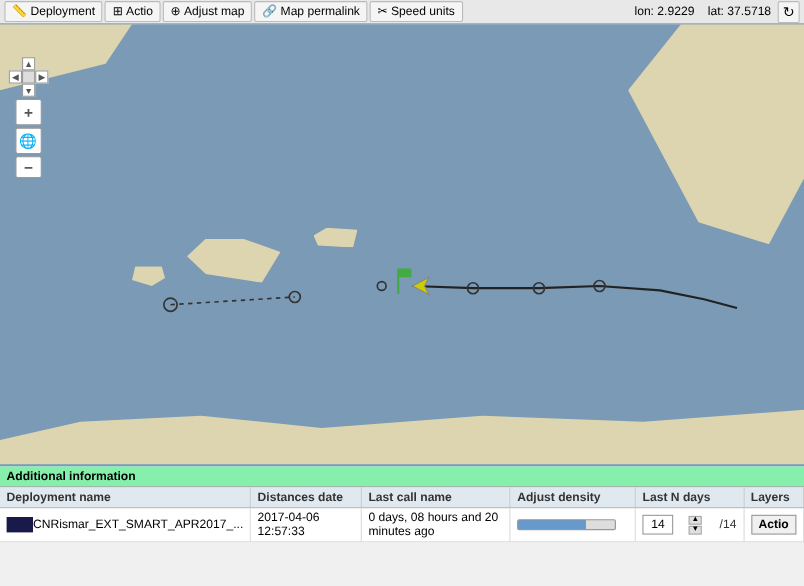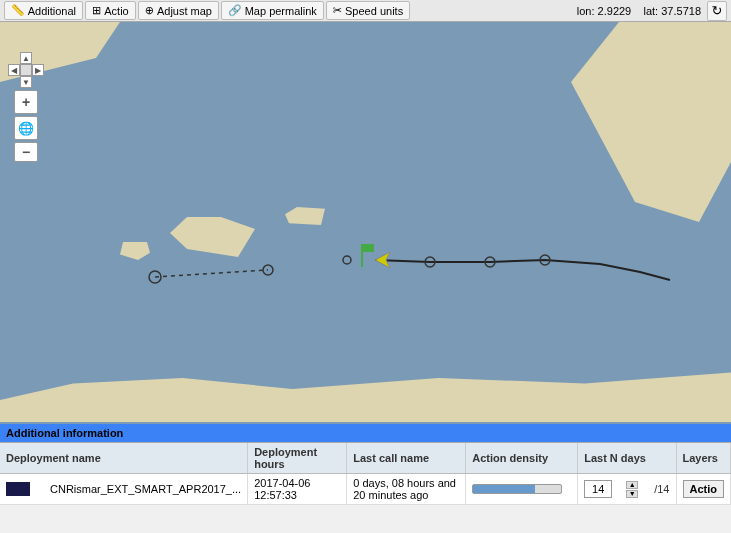--- a/index.html
+++ b/index.html
@@ -173,21 +173,21 @@
     }
 
     
     #info-panel {
       width: 731px;
       background: #f0f0f0;
       border-top: 2px solid #7a9ab5;
       height: 111px;
     }
     #info-header {
-      background: #3b82f6;
+      background: #86efac;
       padding: 3px 6px;
       font-weight: bold;
       font-size: 11px;
       border-bottom: 1px solid #aaa;
     }
     #info-table {
       width: 100%;
       border-collapse: collapse;
       font-size: 11px;
     }
@@ -262,21 +262,21 @@
       cursor: pointer;
       font-weight: bold;
     }
   </style>
 </head>
 <body>
 
 <div id="toolbar">
   <button class="toolbar-btn">
     <span>📏</span>
-    <span>Additional</span>
+    <span>Deployment</span>
   </button>
   <button class="toolbar-btn">
     <span>⊞</span>
     <span>Actio</span>
   </button>
   <button class="toolbar-btn">
     <span>⊕</span>
     <span>Adjust map</span>
   </button>
   <button class="toolbar-btn">
@@ -356,40 +356,40 @@
   <div id="info-header">
     <span>Additional information</span>
   </div>
   <table id="info-table">
     <thead>
       <tr>
         <th style="width:150px">
           <span>Deployment name</span>
         </th>
         <th style="width:120px">
-          <span>Deployment hours</span>
+          <span>Distances date</span>
         </th>
         <th style="width:180px">
           <span>Last call name</span>
         </th>
         <th style="width:120px">
-          <span>Action density</span>
+          <span>Adjust density</span>
         </th>
         <th style="width:80px">
           <span>Last N days</span>
         </th>
         <th>
           <span>Layers</span>
         </th>
       </tr>
     </thead>
     <tbody>
       <tr>
         <td>
-          <div style="display:flex;align-items:center;gap:20px;">
+          <div style="display:flex;align-items:center;gap:0;">
             <span class="color-swatch"></span>
             <span>CNRismar_EXT_SMART_APR2017_...</span>
           </div>
         </td>
         <td>
           <span>2017-04-06 12:57:33</span>
         </td>
         <td>
           <span>0 days, 08 hours and 20 minutes ago</span>
         </td>

